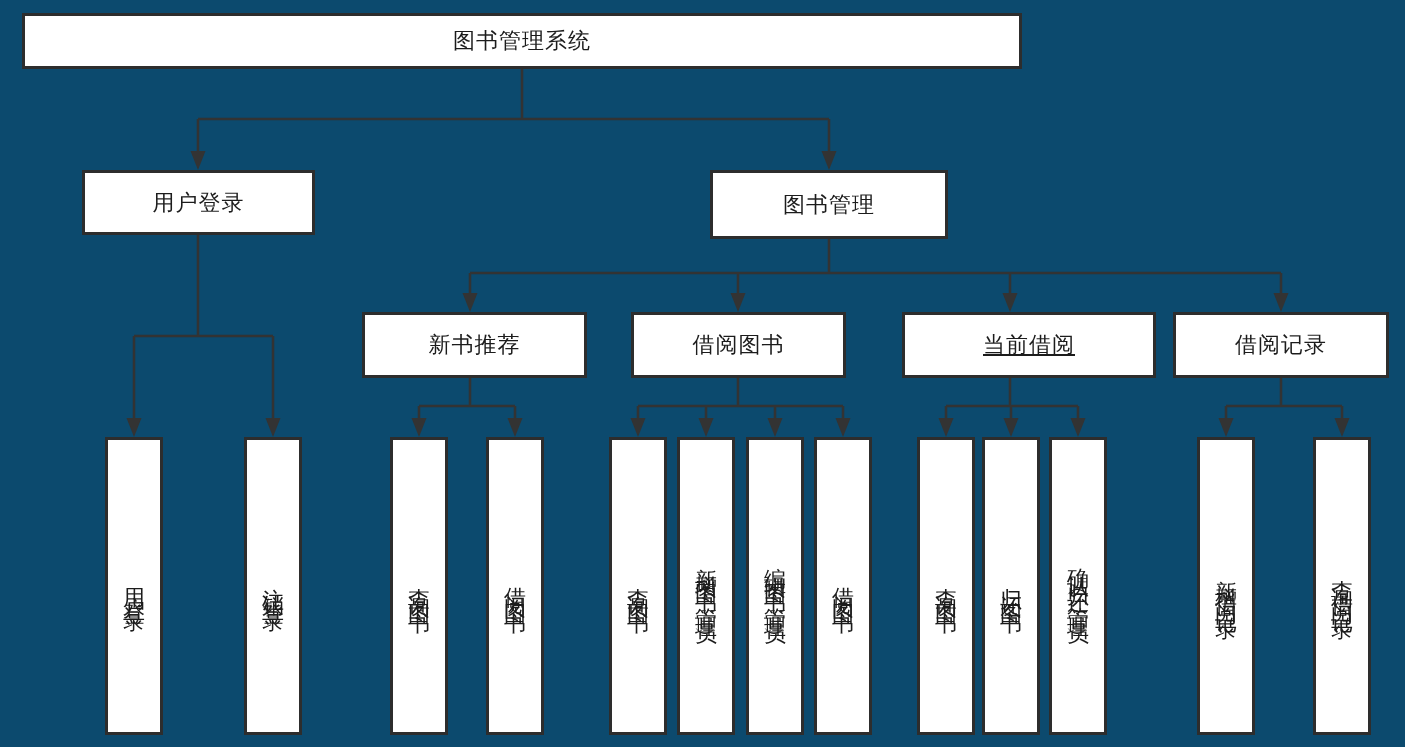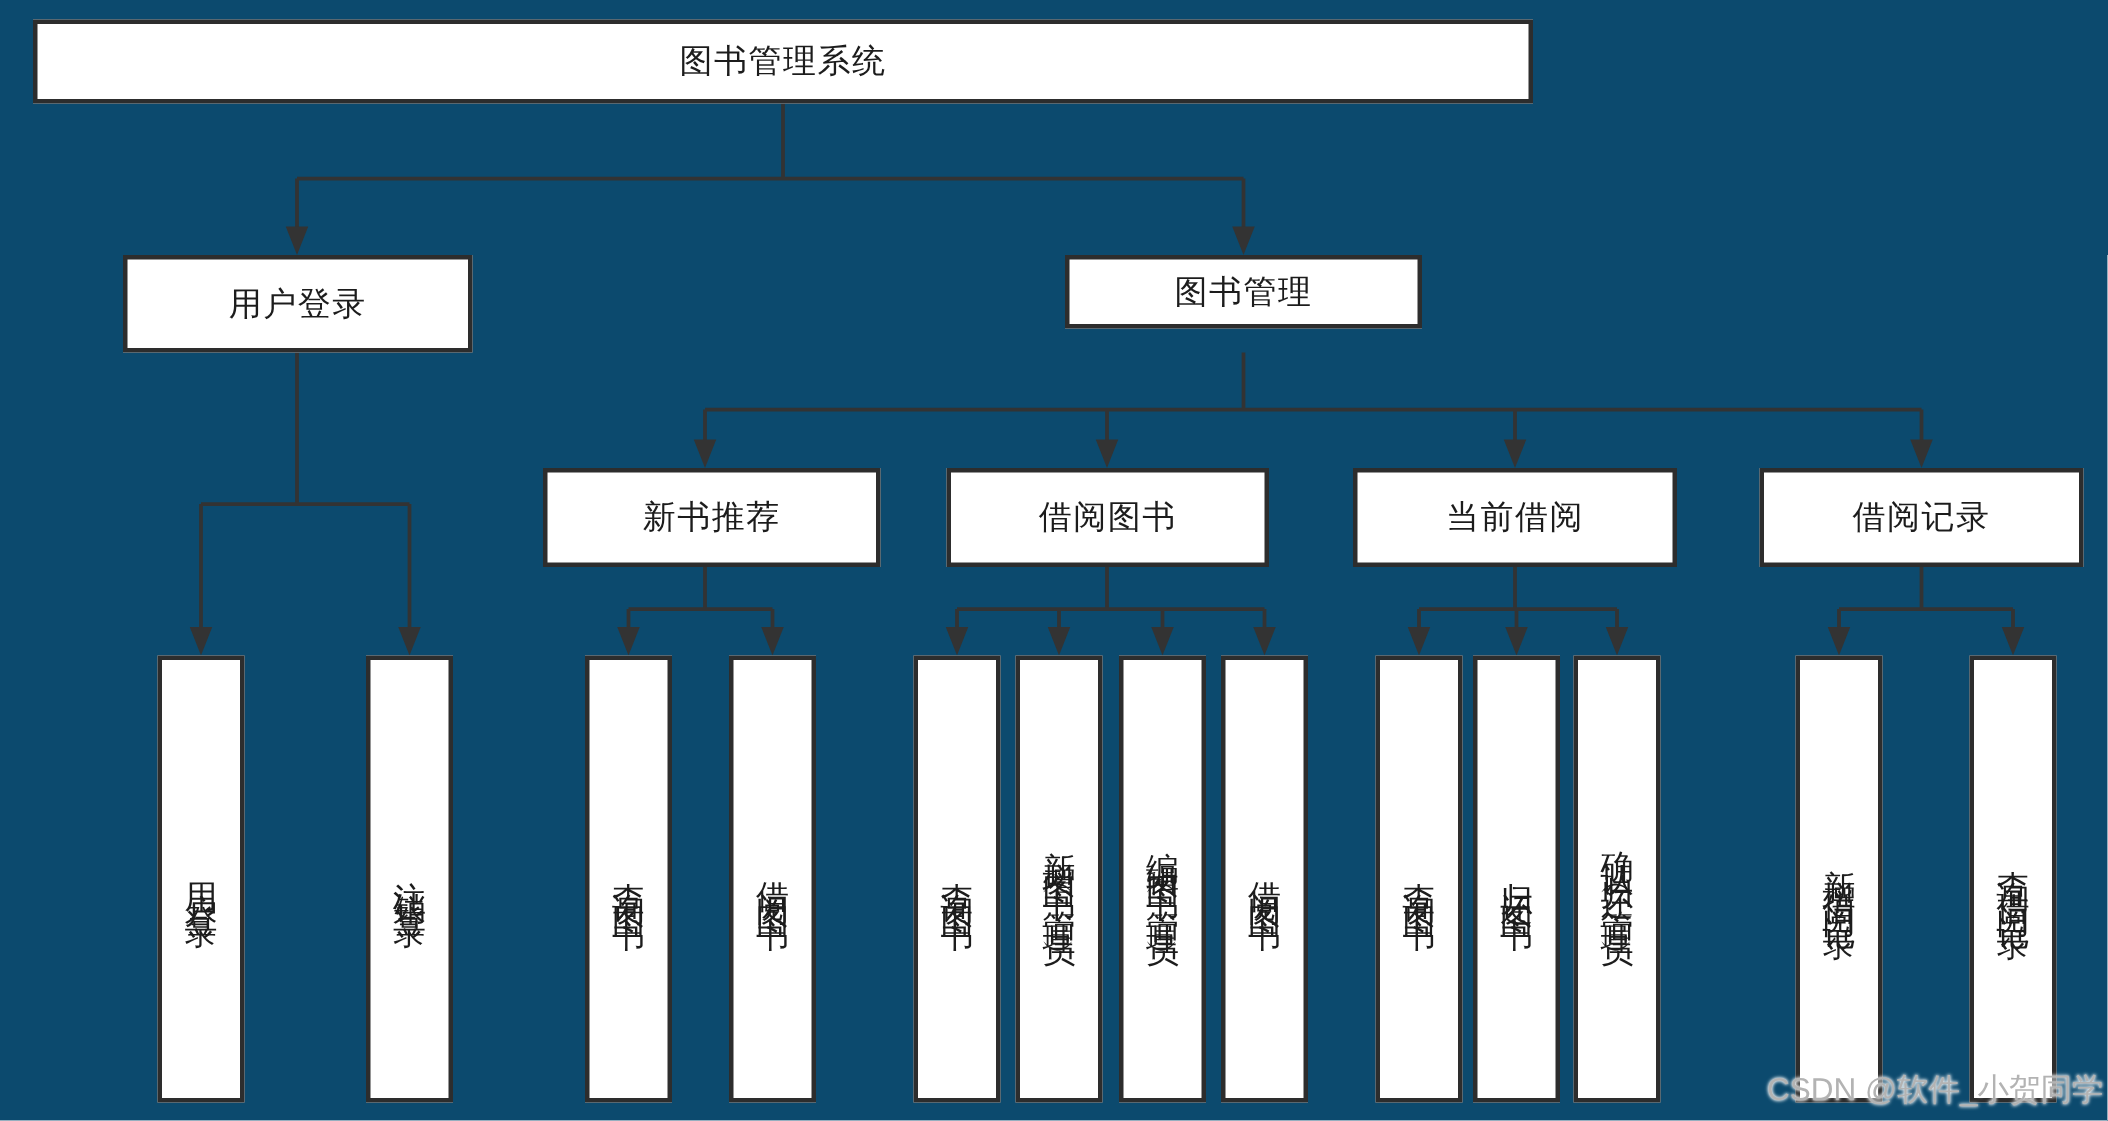--- a/index.html
+++ b/index.html
@@ -104,25 +104,25 @@
       <polygon points="1003.5,418 1018.5,418 1011,437"></polygon>
       <polygon points="1070.5,418 1085.5,418 1078,437"></polygon>
       <polygon points="1218.5,418 1233.5,418 1226,437"></polygon>
       <polygon points="1334.5,418 1349.5,418 1342,437"></polygon>
     </g>
   </svg>
 
   <div class="node" style="left:22px; top:13px; width:1000px; height:56px;">图书管理系统</div>
 
   <div class="node" style="left:82px; top:170px; width:233px; height:65px;">用户登录</div>
-  <div class="node" style="left:710px; top:170px; width:238px; height:49px;text-align:right;">图书管理</div>
+  <div class="node" style="left:710px; top:170px; width:238px; height:69px;text-align:right;">图书管理</div>
 
   <div class="node" style="left:362px; top:312px; width:225px; height:66px;">新书推荐</div>
   <div class="node" style="left:631px; top:312px; width:215px; height:66px;">借阅图书</div>
-  <div class="node" style="left:902px; top:312px; width:216px; height:66px;">当前借阅</div>
+  <div class="node" style="left:902px; top:312px; width:254px; height:66px;text-decoration:underline;">当前借阅</div>
   <div class="node" style="left:1173px; top:312px; width:216px; height:66px;">借阅记录</div>
 
   <div class="leaf" style="left:105px;">
     <span>用户登录</span>
   </div>
   <div class="leaf" style="left:244px;">
     <span>注销登录</span>
   </div>
 
   <div class="leaf" style="left:390px;">
@@ -155,15 +155,14 @@
     <span>确认归还（管理员）</span>
   </div>
 
   <div class="leaf" style="left:1197px;">
     <span>新增借阅记录</span>
   </div>
   <div class="leaf" style="left:1313px;">
     <span>查询借阅记录</span>
   </div>
 
-  <div id="watermark">CSDN @软件_小贺同学</div>
 
 </div>
 
 </body></html>

